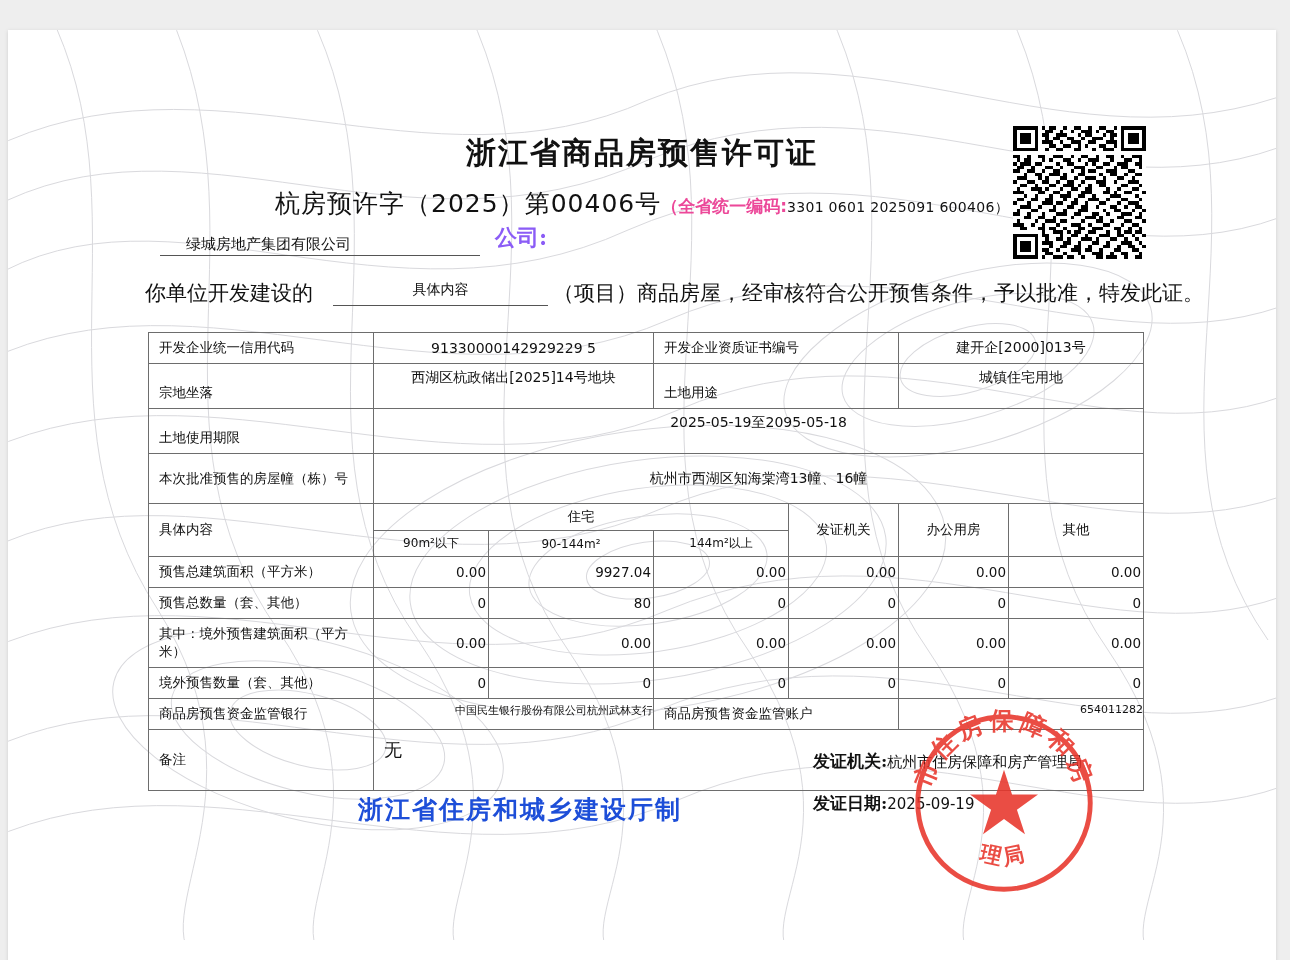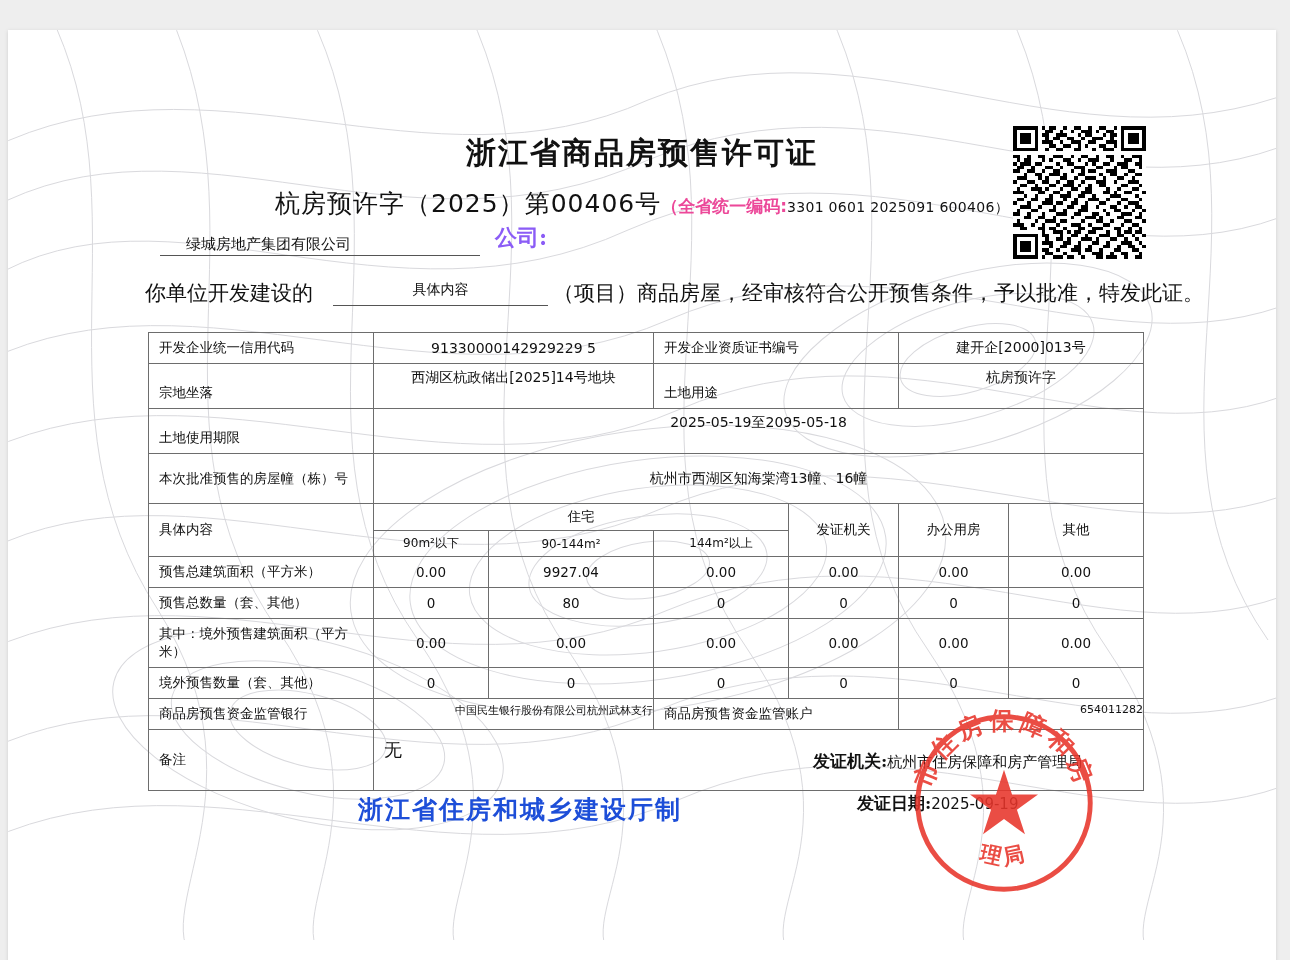--- a/index.html
+++ b/index.html
@@ -188,21 +188,21 @@
   }
   .val-c-top {
     font-size: 14px;
     text-align: center;
     vertical-align: top;
     padding: 5px 4px !important;
     margin-top: 46px;
   }
   .num {
     font-size: 13.5px;
-    text-align: center;
+    text-align: right;
     vertical-align: middle;
     padding: 5px 2px !important;
   }
   .sub-h {
     font-size: 12px;
     text-align: center;
     vertical-align: middle;
     padding: 4px 2px !important;
   }
   .grp-h {
@@ -226,21 +226,21 @@
     padding: 8px 0 8px 10px !important;
   }
 
   
   #issuer-row, #date-row {
     position: absolute;
     white-space: nowrap;
     z-index: 3;
   }
   #issuer-row { left: 805px; top: 720px; }
-  #date-row   { left: 805px; top: 762px; margin-left: 44px; }
+  #date-row   { left: 805px; top: 762px; }
   .foot-lbl {
     font-family: "DejaVu Serif", "Liberation Serif", serif;
     font-size: 17px;
     font-weight: bold;
     color: #111;
   }
   .foot-val {
     font-family: "DejaVu Sans", sans-serif;
     font-size: 15px;
     color: #111;
@@ -660,21 +660,21 @@
         <tr>
           <td class="lbl">开发企业统一信用代码</td>
           <td class="val-c" colspan="2">91330000142929229 5</td>
           <td class="lbl" colspan="2">开发企业资质证书编号</td>
           <td class="val-c" colspan="2">建开企[2000]013号</td>
         </tr>
         <tr class="tall">
           <td class="lbl-b">宗地坐落</td>
           <td class="val-c-top" colspan="2">西湖区杭政储出[2025]14号地块</td>
           <td class="lbl-b" colspan="2">土地用途</td>
-          <td class="val-c-top" colspan="2">杭房预许字</td>
+          <td class="val-c-top" colspan="2">城镇住宅用地</td>
         </tr>
         <tr class="tall">
           <td class="lbl-b">土地使用期限</td>
           <td class="val-c-top" colspan="6">2025-05-19至2095-05-18</td>
         </tr>
         <tr class="taller">
           <td class="lbl">本次批准预售的房屋幢（栋）号</td>
           <td class="val-c" colspan="6">杭州市西湖区知海棠湾13幢、16幢</td>
         </tr>
         <tr>

